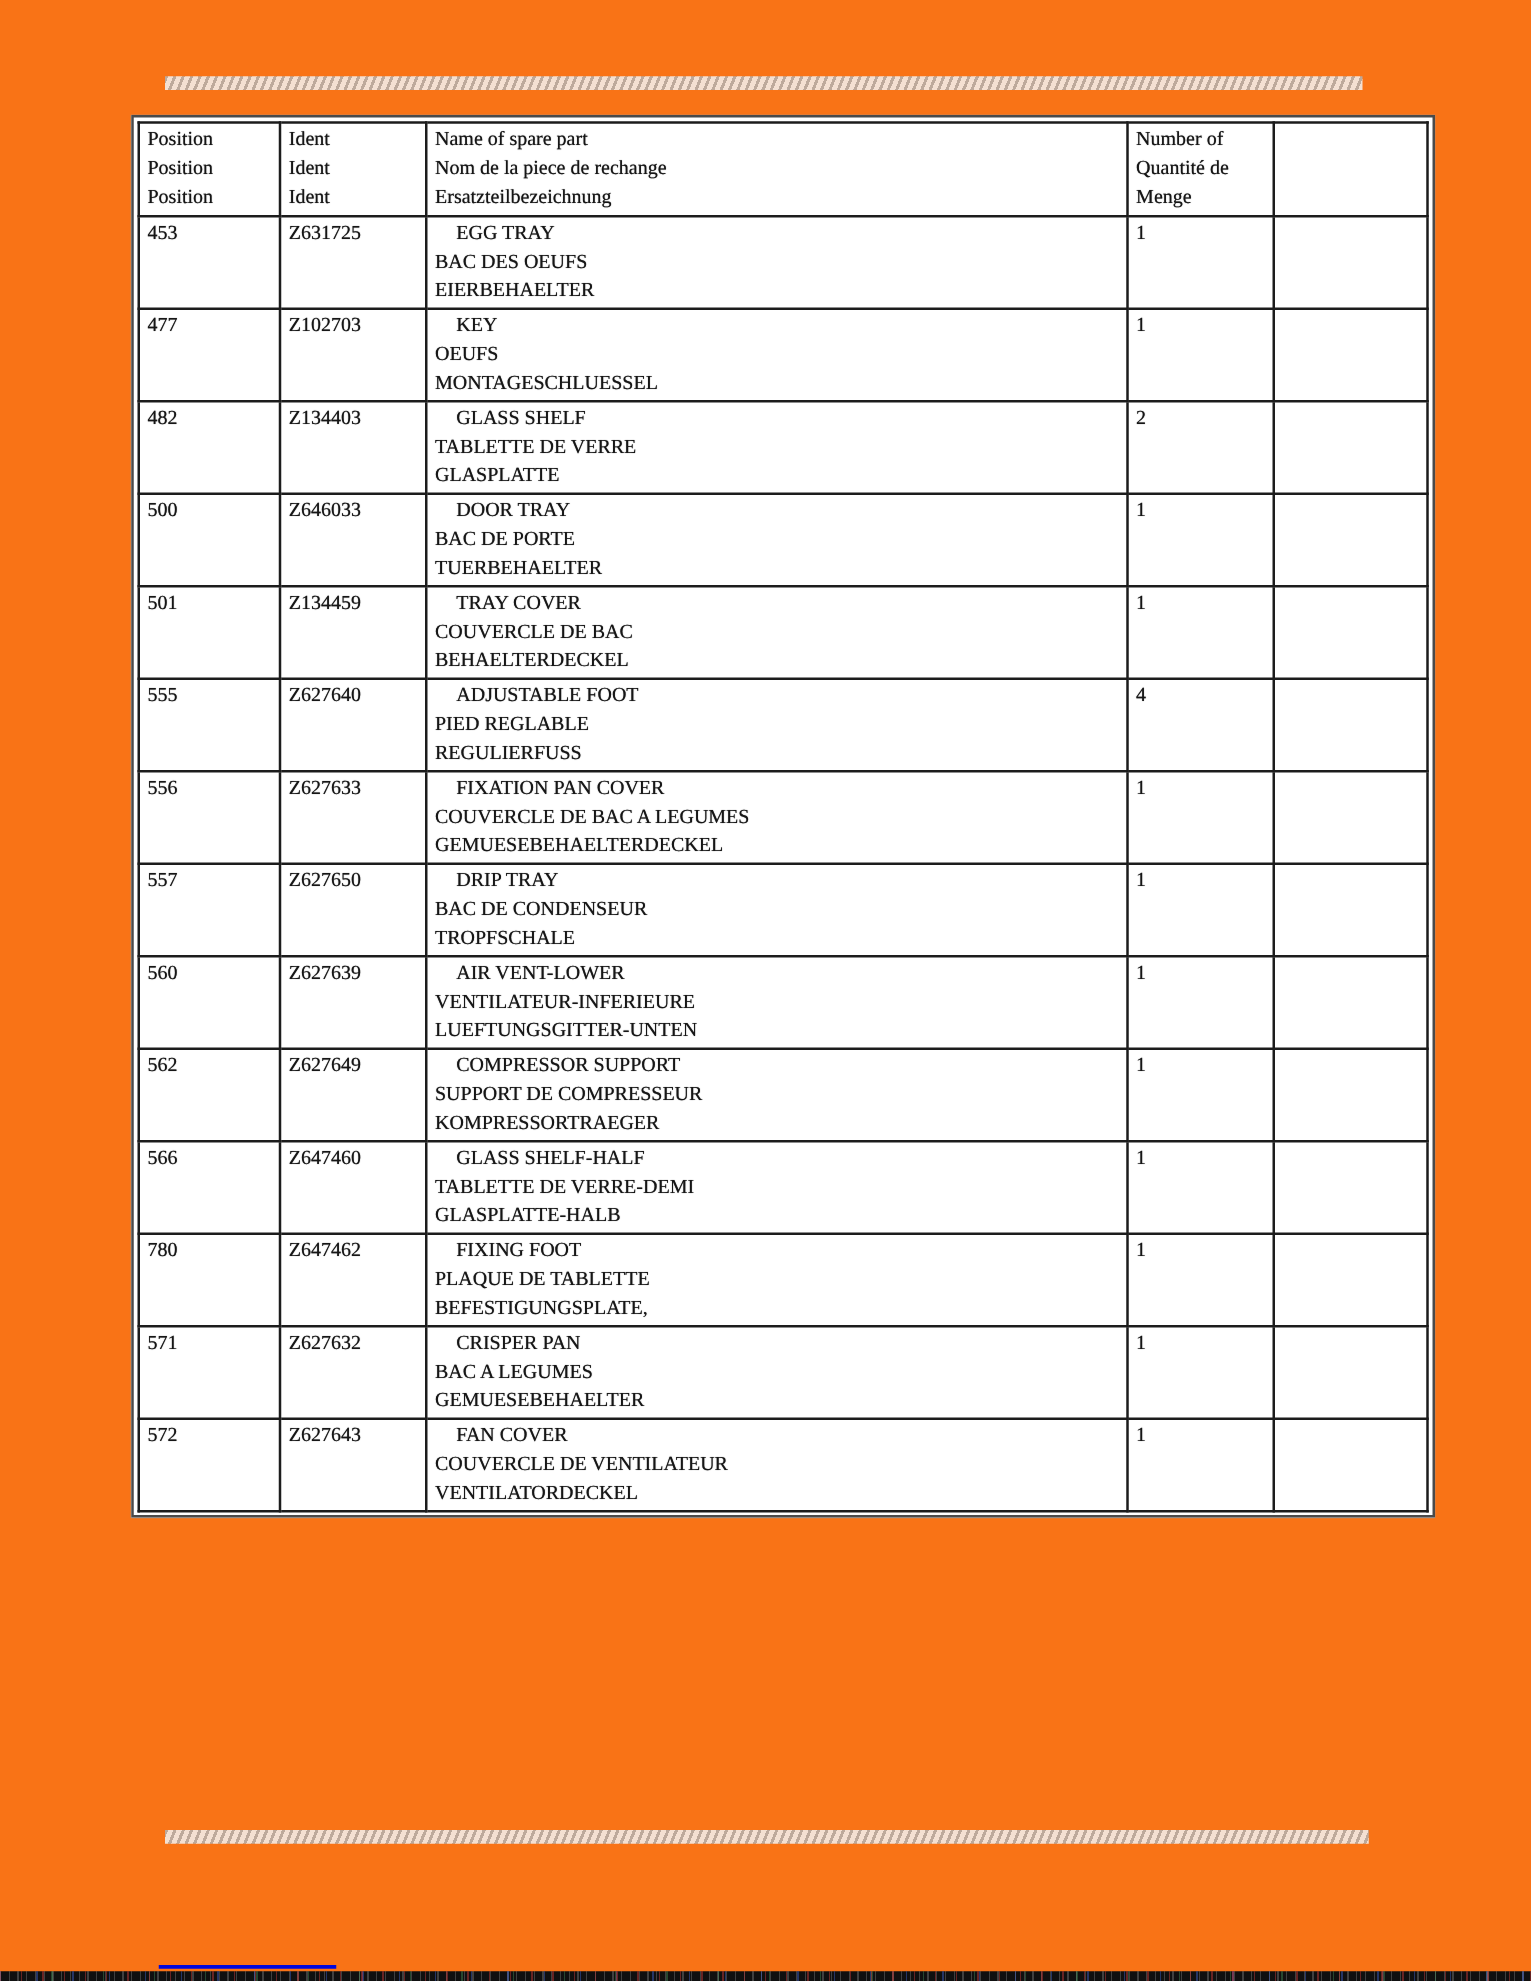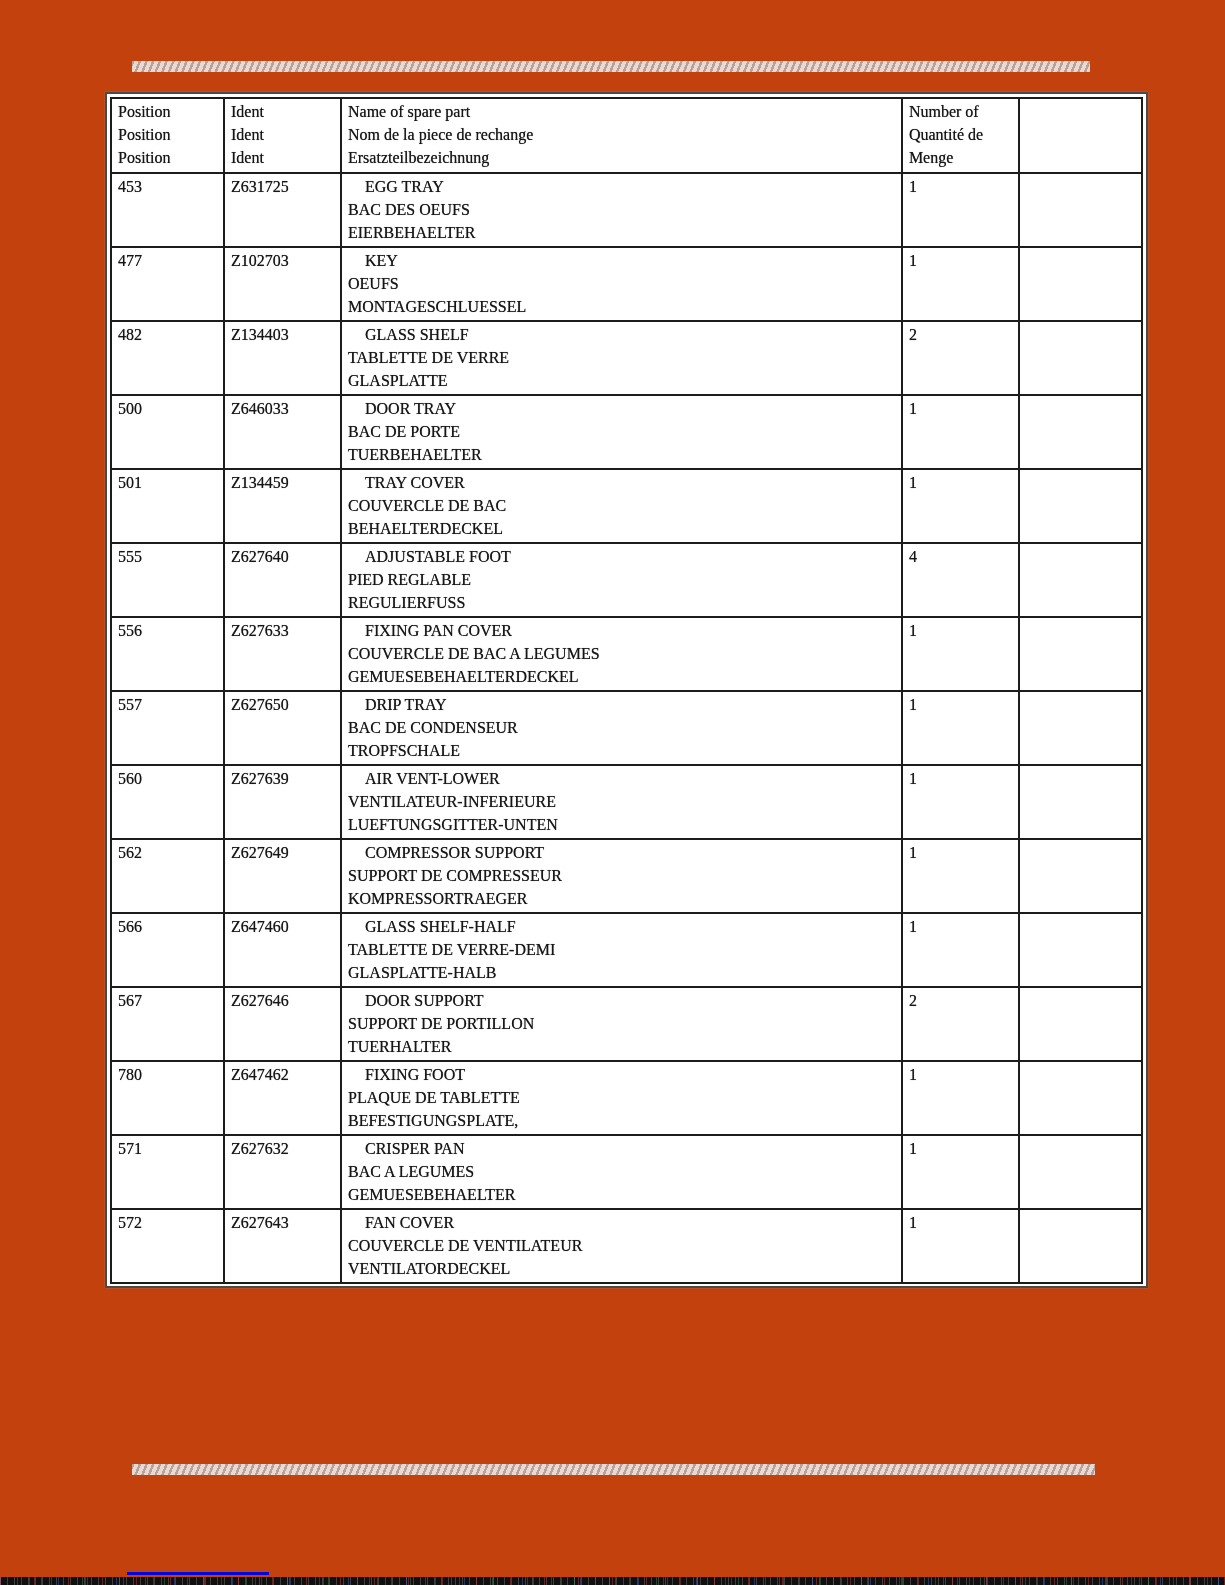--- a/index.html
+++ b/index.html
@@ -9,21 +9,21 @@
     width: 1225px;
     height: 1585px;
     position: relative;
     overflow: hidden;
     font-family: "Liberation Serif", "DejaVu Serif", serif;
     color: #161616;
   }
   .page {
     position: absolute;
     inset: 0;
-    background: #c2410c;
+    background: #f97316;
     text-decoration: underline;
   }
   
   .hatch {
     position: absolute;
     height: 11px;
     background: repeating-linear-gradient(
       112deg,
       #b3b3b3 0px, #b3b3b3 2.4px,
       #f3f3f3 2.4px, #f3f3f3 6.2px
@@ -205,21 +205,21 @@
               <span class="name-line name-line-2">PIED REGLABLE</span>
               <span class="name-line name-line-3">REGULIERFUSS</span>
             </td>
             <td>4</td>
             <td></td>
           </tr>
           <tr>
             <td>556</td>
             <td>Z627633</td>
             <td>
-              <span class="name-line name-line-1">FIXING PAN COVER</span>
+              <span class="name-line name-line-1">FIXATION PAN COVER</span>
               <span class="name-line name-line-2">COUVERCLE DE BAC A LEGUMES</span>
               <span class="name-line name-line-3">GEMUESEBEHAELTERDECKEL</span>
             </td>
             <td>1</td>
             <td></td>
           </tr>
           <tr>
             <td>557</td>
             <td>Z627650</td>
             <td>
@@ -257,31 +257,20 @@
             <td>Z647460</td>
             <td>
               <span class="name-line name-line-1">GLASS SHELF-HALF</span>
               <span class="name-line name-line-2">TABLETTE DE VERRE-DEMI</span>
               <span class="name-line name-line-3">GLASPLATTE-HALB</span>
             </td>
             <td>1</td>
             <td></td>
           </tr>
           <tr>
-            <td>567</td>
-            <td>Z627646</td>
-            <td>
-              <span class="name-line name-line-1">DOOR SUPPORT</span>
-              <span class="name-line name-line-2">SUPPORT DE PORTILLON</span>
-              <span class="name-line name-line-3">TUERHALTER</span>
-            </td>
-            <td>2</td>
-            <td></td>
-          </tr>
-          <tr>
             <td>780</td>
             <td>Z647462</td>
             <td>
               <span class="name-line name-line-1">FIXING FOOT</span>
               <span class="name-line name-line-2">PLAQUE DE TABLETTE</span>
               <span class="name-line name-line-3">BEFESTIGUNGSPLATE,</span>
             </td>
             <td>1</td>
             <td></td>
           </tr>

